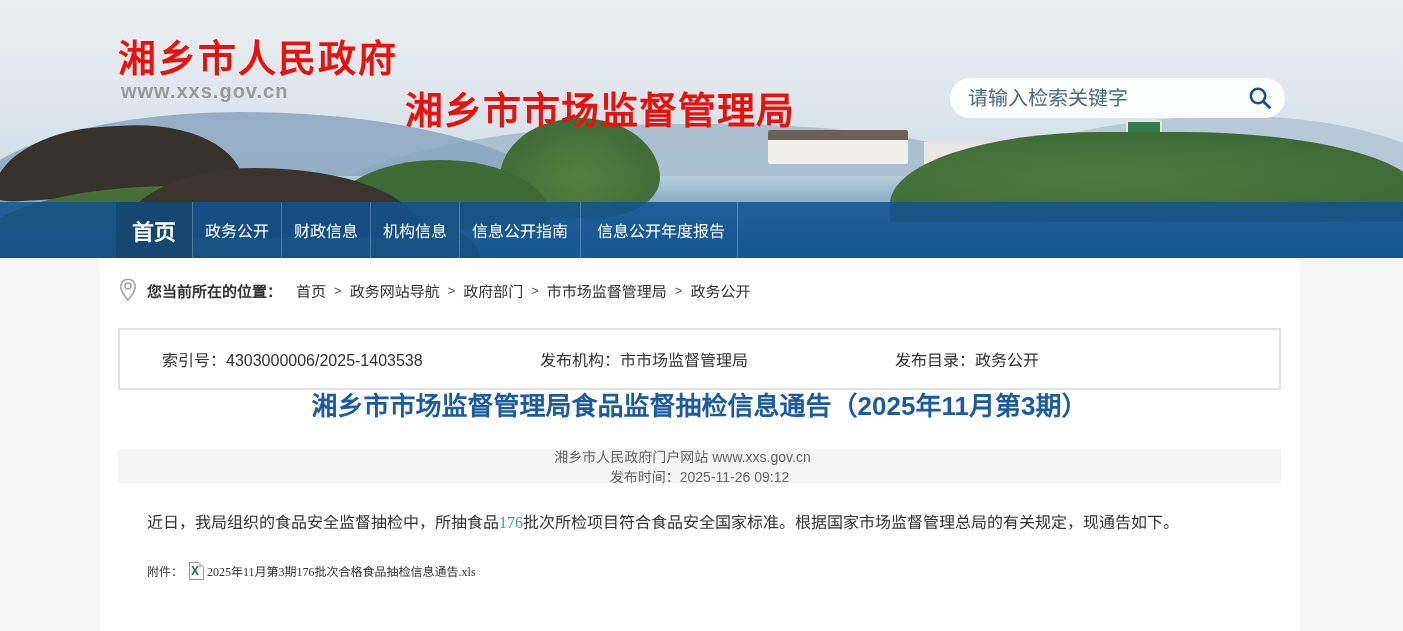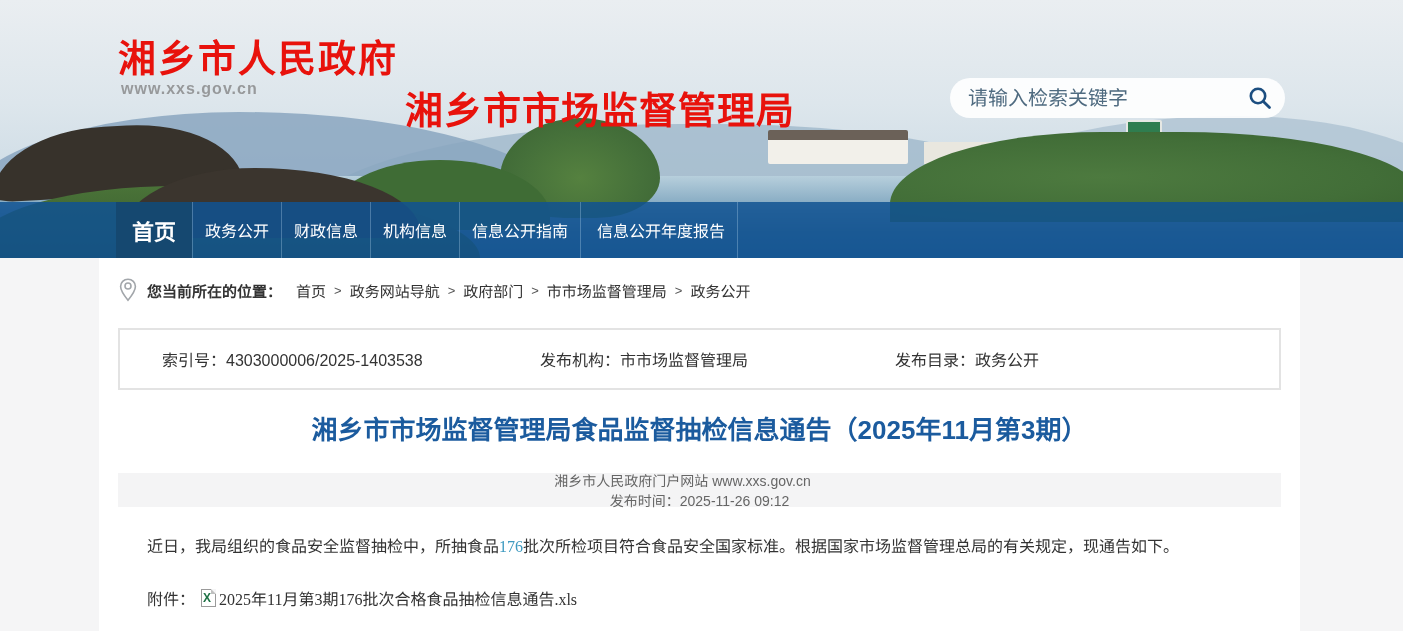--- a/index.html
+++ b/index.html
@@ -20,21 +20,21 @@
   .water{left:0;top:176px;width:1403px;height:82px;background:linear-gradient(180deg,#b7cfdc 0%,#85aac2 35%,#51809f 70%,#3d719b 100%);}
   .trees-mid{left:500px;top:118px;width:160px;height:100px;background:radial-gradient(ellipse at 50% 60%,#55813f 0%,#45703a 55%,#3a6233 100%);border-radius:50% 50% 40% 40%/60% 60% 40% 40%;}
   .trees-right{left:890px;top:132px;width:530px;height:90px;background:radial-gradient(ellipse at 40% 50%,#4d7a3f 0%,#426e38 60%,#38602f 100%);border-radius:40% 45% 0 0/80% 70% 0 0;}
   .trees-left{left:330px;top:160px;width:220px;height:70px;background:#3f6c35;border-radius:50% 50% 0 0/80% 80% 0 0;}
   .houses{left:768px;top:130px;width:140px;height:34px;background:linear-gradient(180deg,#6b6158 0 28%,#f2f0ea 28% 100%);border-radius:2px;box-shadow:150px 6px 0 -6px #e9e7df,230px 10px 0 -8px #e9e7df;}
   .sign{left:1126px;top:120px;width:36px;height:26px;background:#2f7d4f;border:2px solid #e6e8e4;border-radius:2px;}
   .roof1{left:-8px;top:126px;width:250px;height:70px;background:#37322b;border-radius:50% 50% 10% 10%/100% 100% 10% 10%;transform:rotate(-3deg);}
   .roof2{left:120px;top:168px;width:300px;height:70px;background:#3b352e;border-radius:45% 55% 0 0/100% 90% 0 0;}
   .bush-left{left:-20px;top:186px;width:500px;height:80px;background:linear-gradient(180deg,#4a7338 0%,#3c6130 60%,#2f4f27 100%);border-radius:40% 60% 0 0/70% 90% 0 0;}
   .site-name{position:absolute;left:118px;top:28px;font-size:38px;font-weight:bold;color:var(--accent-red);letter-spacing:2px;white-space:nowrap;}
-  .site-url{position:absolute;left:121px;top:80px;font-size:16px;font-weight:bold;color:#97999b;letter-spacing:1px;}
+  .site-url{position:absolute;left:121px;top:80px;font-size:20px;font-weight:bold;color:#97999b;letter-spacing:1px;}
   .dept-name{position:absolute;left:405px;top:80px;font-size:38px;font-weight:bold;color:var(--accent-red);letter-spacing:1px;white-space:nowrap;}
   .search{position:absolute;left:950px;top:78px;width:335px;height:40px;background:rgba(255,255,255,.9);border-radius:20px;display:flex;align-items:center;overflow:hidden;}
   .search input{flex:1;height:100%;border:none;outline:none;background:transparent;padding:0 0 0 18px;font-size:20px;color:#35536b;font-family:inherit;}
   .search input::placeholder{color:#4f6b80;opacity:1;}
   .search-btn{width:50px;height:100%;border:none;background:transparent;display:flex;align-items:center;justify-content:center;cursor:pointer;}
 
   
   .nav{position:absolute;left:0;bottom:0;width:1403px;height:56px;background:rgba(16,82,146,.85);display:flex;align-items:stretch;padding-left:116px;}
   .nav-home{width:76px;background:var(--nav-active);color:#fff;font-size:22px;font-weight:bold;display:flex;align-items:center;justify-content:center;cursor:pointer;}
   .nav ul{display:flex;list-style:none;}
@@ -45,26 +45,26 @@
   
   .container{width:1201px;margin-left:99px;background:#fff;height:373px;position:relative;}
   .breadcrumb{display:flex;align-items:center;padding:20px 0 0 20px;font-size:15px;color:#333;}
   .breadcrumb .label{font-weight:bold;margin:0 14px 0 10px;}
   .crumb{cursor:pointer;}
   .crumb-sep{margin:0 8px;color:#555;font-size:13px;}
   .meta-box{width:1163px;margin:26px auto 0;height:62px;border:2px solid #e3e3e3;display:flex;align-items:center;font-size:16px;color:#333;justify-content:space-between;}
   .meta-col1{padding-left:42px;width:420px;}
   .meta-col2{width:355px;}
   .meta-col3{flex:1;}
-  .article-title{margin-top:24px;text-align:center;font-size:26px;font-weight:bold;color:var(--title-blue);line-height:32px;}
+  .article-title{text-align:center;font-size:26px;font-weight:bold;color:var(--title-blue);line-height:32px;}
   .pub-band{width:1163px;margin:27px auto 0;height:34px;background:#f4f4f5;display:flex;align-items:center;justify-content:center;font-size:14px;color:#666;flex-direction:column;}
   .pub-band .src{margin-right:34px;}
   .article-body{margin:27px 48px 0;font-size:16px;color:#333;line-height:26px;font-family:"Liberation Serif","DejaVu Serif",serif;}
   .num-hl{color:var(--highlight-blue);font-family:Liberation Serif, serif;}
-  .attachment{margin:26px 48px 0;display:flex;align-items:center;font-size:16px;color:#333;font-family:"Liberation Serif","DejaVu Serif",serif;}
+  .attachment{margin:26px 48px 0;display:flex;align-items:center;font-size:12px;color:#333;font-family:"Liberation Serif","DejaVu Serif",serif;}
   .xls-icon{position:relative;display:inline-block;width:15px;height:18px;background:#fff;border:1px solid #9a9a9a;margin:0 3px 0 6px;flex:none;}
   .xls-icon::before{content:"X";position:absolute;left:1px;top:1px;font-size:12px;line-height:14px;font-weight:bold;color:var(--excel-green);font-family:"Liberation Sans",sans-serif;}
   .xls-icon::after{content:"";position:absolute;right:-1px;top:-1px;border-style:solid;border-width:0 5px 5px 0;border-color:#f5f5f6 #f5f5f6 #c0c0c0 #c0c0c0;}
   .attach-name{cursor:pointer;}
 </style>
 </head>
 <body>
 
 <div class="header">
   <div class="scene sky"></div>

